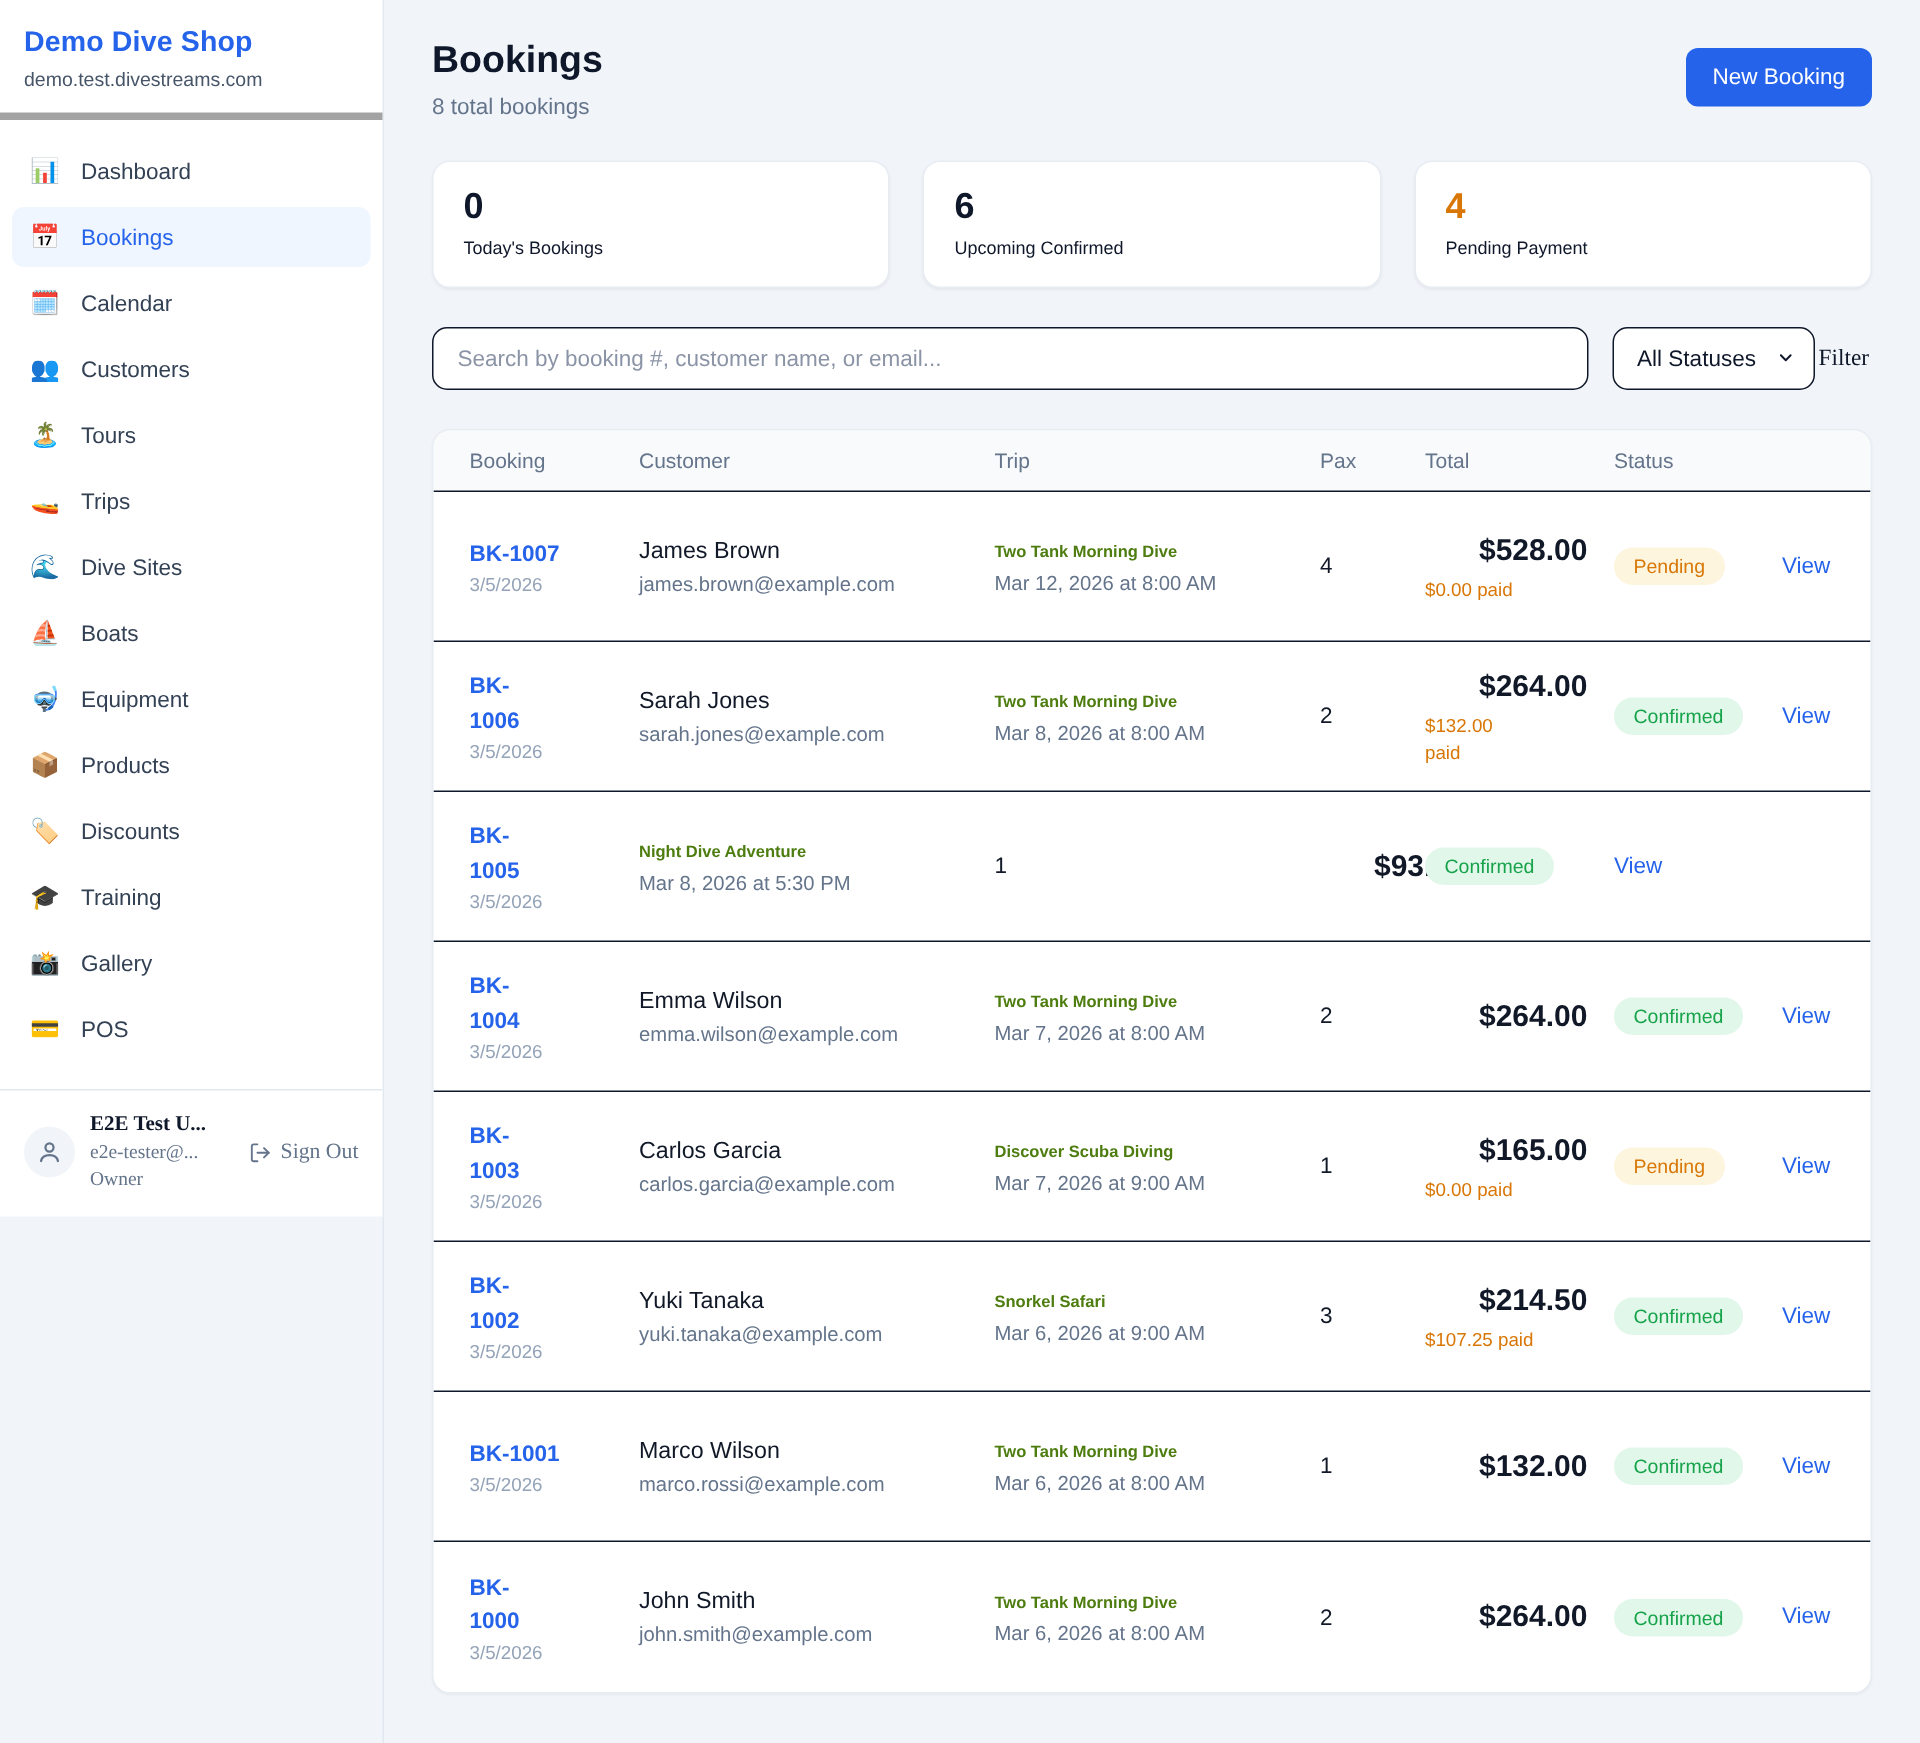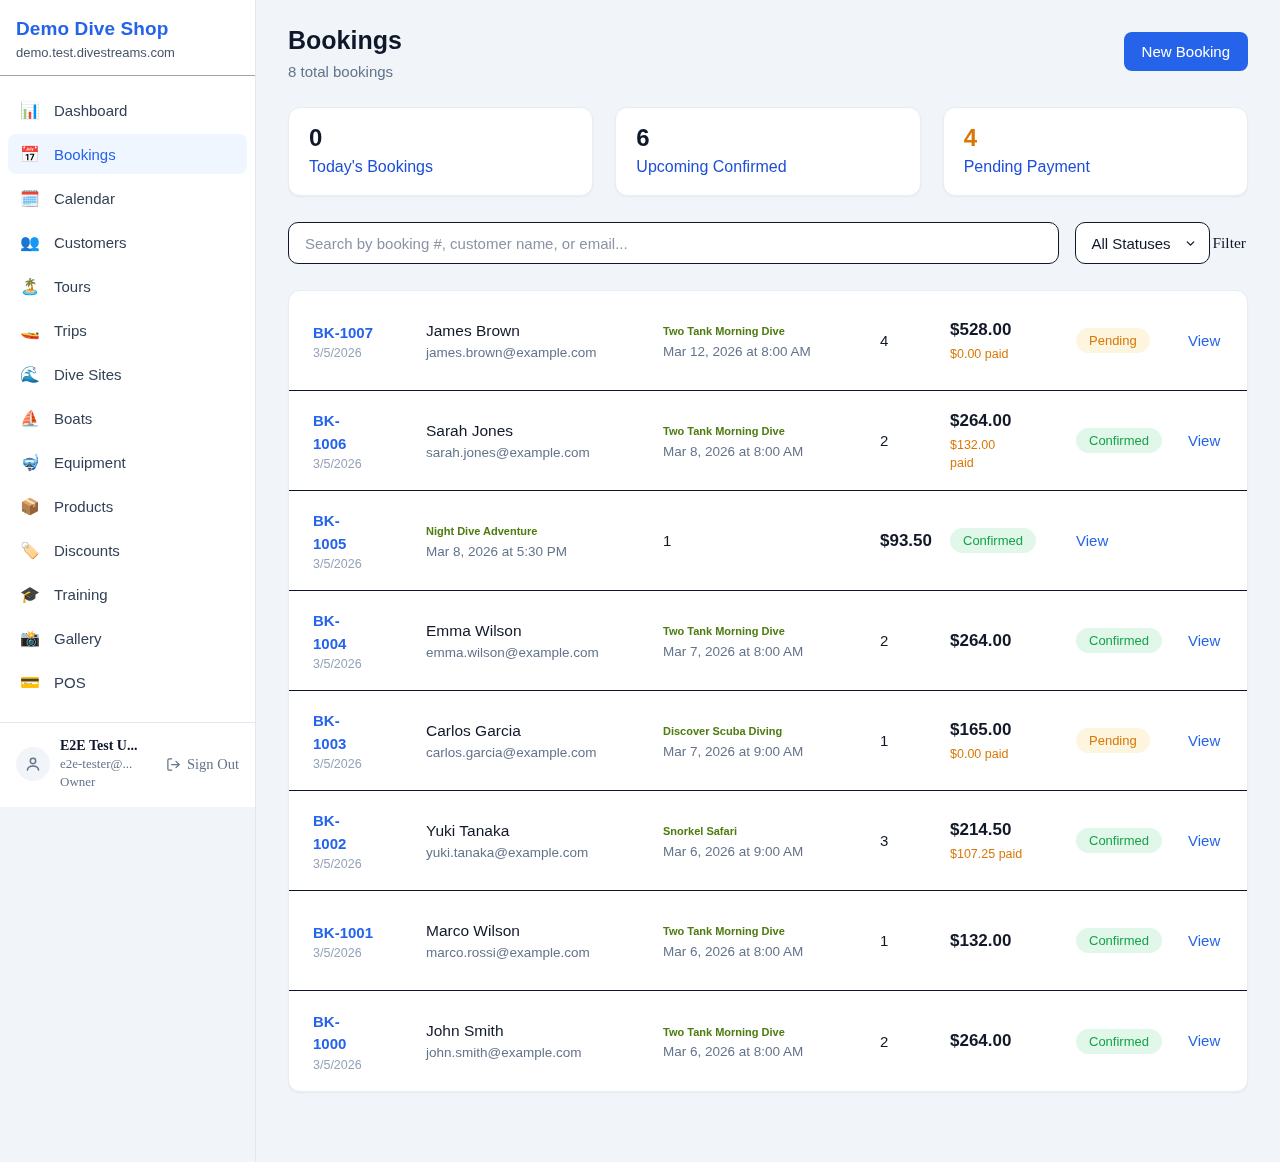--- a/index.html
+++ b/index.html
@@ -6,21 +6,21 @@
   html,body { width:1280px; }
   body {
     font-family:"Liberation Sans","DejaVu Sans",sans-serif;
     background:#f1f5f9; color:#0f172a; height:1162px; overflow:hidden;
   }
   .layout { display:flex; width:1280px; min-height:1162px; }
 
   
   .sidebar-col { width:256px; flex:0 0 256px; border-right:1px solid #e2e8f0; }
   .sidebar { background:#ffffff; }
-  .brand { padding:18px 16px 15px; border-bottom:1px solid #a3a3a3; }
+  .brand { padding:18px 16px 15px; border-bottom:5px solid #a3a3a3; }
   .brand-name { color:#2563eb; font-size:19px; font-weight:800; letter-spacing:.1px; }
   .brand-domain { color:#475569; font-size:13px; margin-top:5px; }
   nav { padding:14px 8px 10px; }
   .nav-item {
     display:flex; align-items:center; gap:13px; height:40px; margin-bottom:4px;
     padding:0 11px; border-radius:8px; color:#334155; font-size:15px; cursor:pointer;
   }
   .nav-item.active { background:#eff6ff; color:#2563eb; }
   .nav-icon { width:22px; font-size:16px; text-align:center; flex:0 0 22px; }
   .user-section {
@@ -49,21 +49,21 @@
     font-size:15px; font-weight:500; padding:11px 18px; font-family:inherit; margin-top:6px;
   }
 
   .stats { display:flex; gap:22px; margin-top:27px; }
   .stat-card {
     flex:1; background:#fff; border:1px solid #e8edf3; border-radius:12px;
     padding:17px 20px 19px; box-shadow:0 1px 2px rgba(15,23,42,.05);
   }
   .stat-value { font-size:24px; font-weight:800; line-height:1.1; }
   .stat-value.orange { color:#d97706; }
-  .stat-label { font-size:16px; color:#1d4ed8; margin-top:7px; }
+  .stat-label { font-size:12px; color:#0f172a; margin-top:7px; }
 
   .filter-row { display:flex; align-items:center; margin-top:26px; }
   .search-input {
     flex:1; height:42px; border:1.5px solid #0f172a; border-radius:10px;
     padding:0 16px; font-size:15px; color:#0f172a; font-family:inherit; background:#fff; outline:none;
   }
   .search-input::placeholder { color:#8b94a6; }
   .select-wrap { position:relative; margin-left:16px; }
   .status-select {
     height:42px; border:1.5px solid #0f172a; border-radius:10px; background:#fff;
@@ -88,21 +88,21 @@
   }
   .trow { min-height:100px; align-items:center; border-bottom:1px solid #0f172a; padding-top:14px; padding-bottom:14px; }
   .trow:last-child { border-bottom:none; }
   .bk-link { color:#2563eb; font-weight:700; font-size:15px; line-height:1.5; text-decoration:none; cursor:pointer; }
   .bk-date { color:#94a3b8; font-size:12.5px; margin-top:2px; }
   .cust-name { font-size:15.5px; color:#111827; }
   .cust-email { font-size:13.5px; color:#64748b; margin-top:5px; }
   .trip-name { font-weight:700; font-size:11px; color:#4d7c0f; max-width:175px; line-height:1.5; }
   .trip-date { font-size:13.5px; color:#64748b; margin-top:4px; }
   .pax-cell { font-size:15px; color:#111827; }
-  .total-amt { font-weight:700; font-size:17px; color:#111827; line-height:1.4; }
+  .total-amt { font-weight:700; font-size:20px; color:#111827; line-height:1.4;margin-left:36px; }
   .total-paid { color:#d97706; font-size:12.5px; margin-top:3px; line-height:1.45; }
   .badge { display:inline-block; padding:5px 13px; border-radius:999px; font-size:13px; }
   .badge-pending { background:#fdf5de; color:#d97706; }
   .badge-confirmed { background:#e1f7ea; color:#16a34a; }
   .view-link { color:#2563eb; font-size:15px; font-weight:500; text-decoration:none; cursor:pointer; }
 </style>
 </head>
 <body>
 
 <div class="layout">
@@ -246,20 +246,29 @@
         <span class="select-chevron">
           <svg width="13" height="13" viewBox="0 0 24 24" fill="none" stroke="currentColor" stroke-width="2.4" stroke-linecap="round" stroke-linejoin="round">
               <polyline points="6 9 12 15 18 9"></polyline>
             </svg>
         </span>
       </div>
       <button class="filter-btn">Filter</button>
     </div>
 
     <div class="table-card">
+      <div class="tgrid thead">
+        <div>Booking</div>
+        <div>Customer</div>
+        <div>Trip</div>
+        <div>Pax</div>
+        <div>Total</div>
+        <div>Status</div>
+        <div></div>
+      </div>
       <div id="tbody">
   <div class="tgrid trow">
     <div>
       <a class="bk-link">BK-1007</a>
       <div class="bk-date">3/5/2026</div>
     </div>
     <div>
       <div class="cust-name">James Brown</div>
       <div class="cust-email">james.brown@example.com</div>
     </div>

